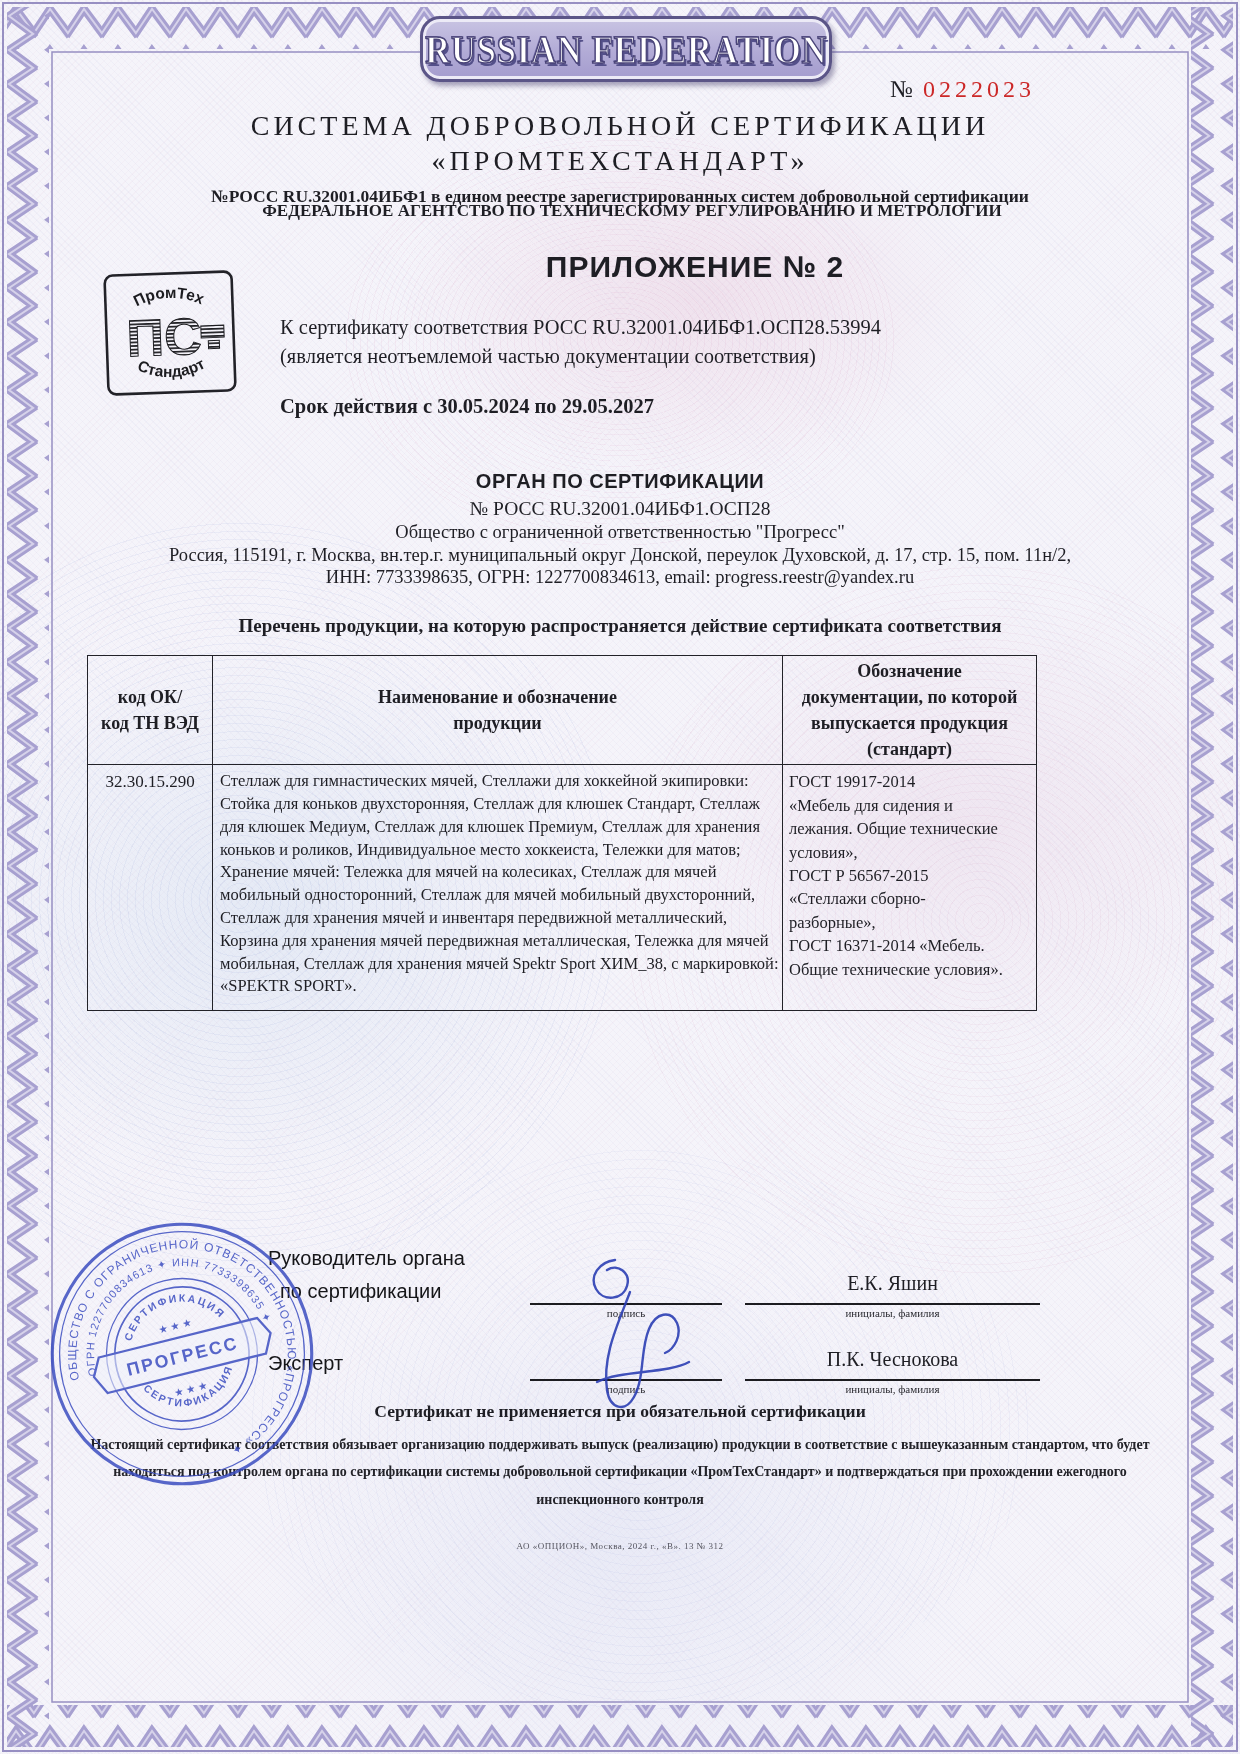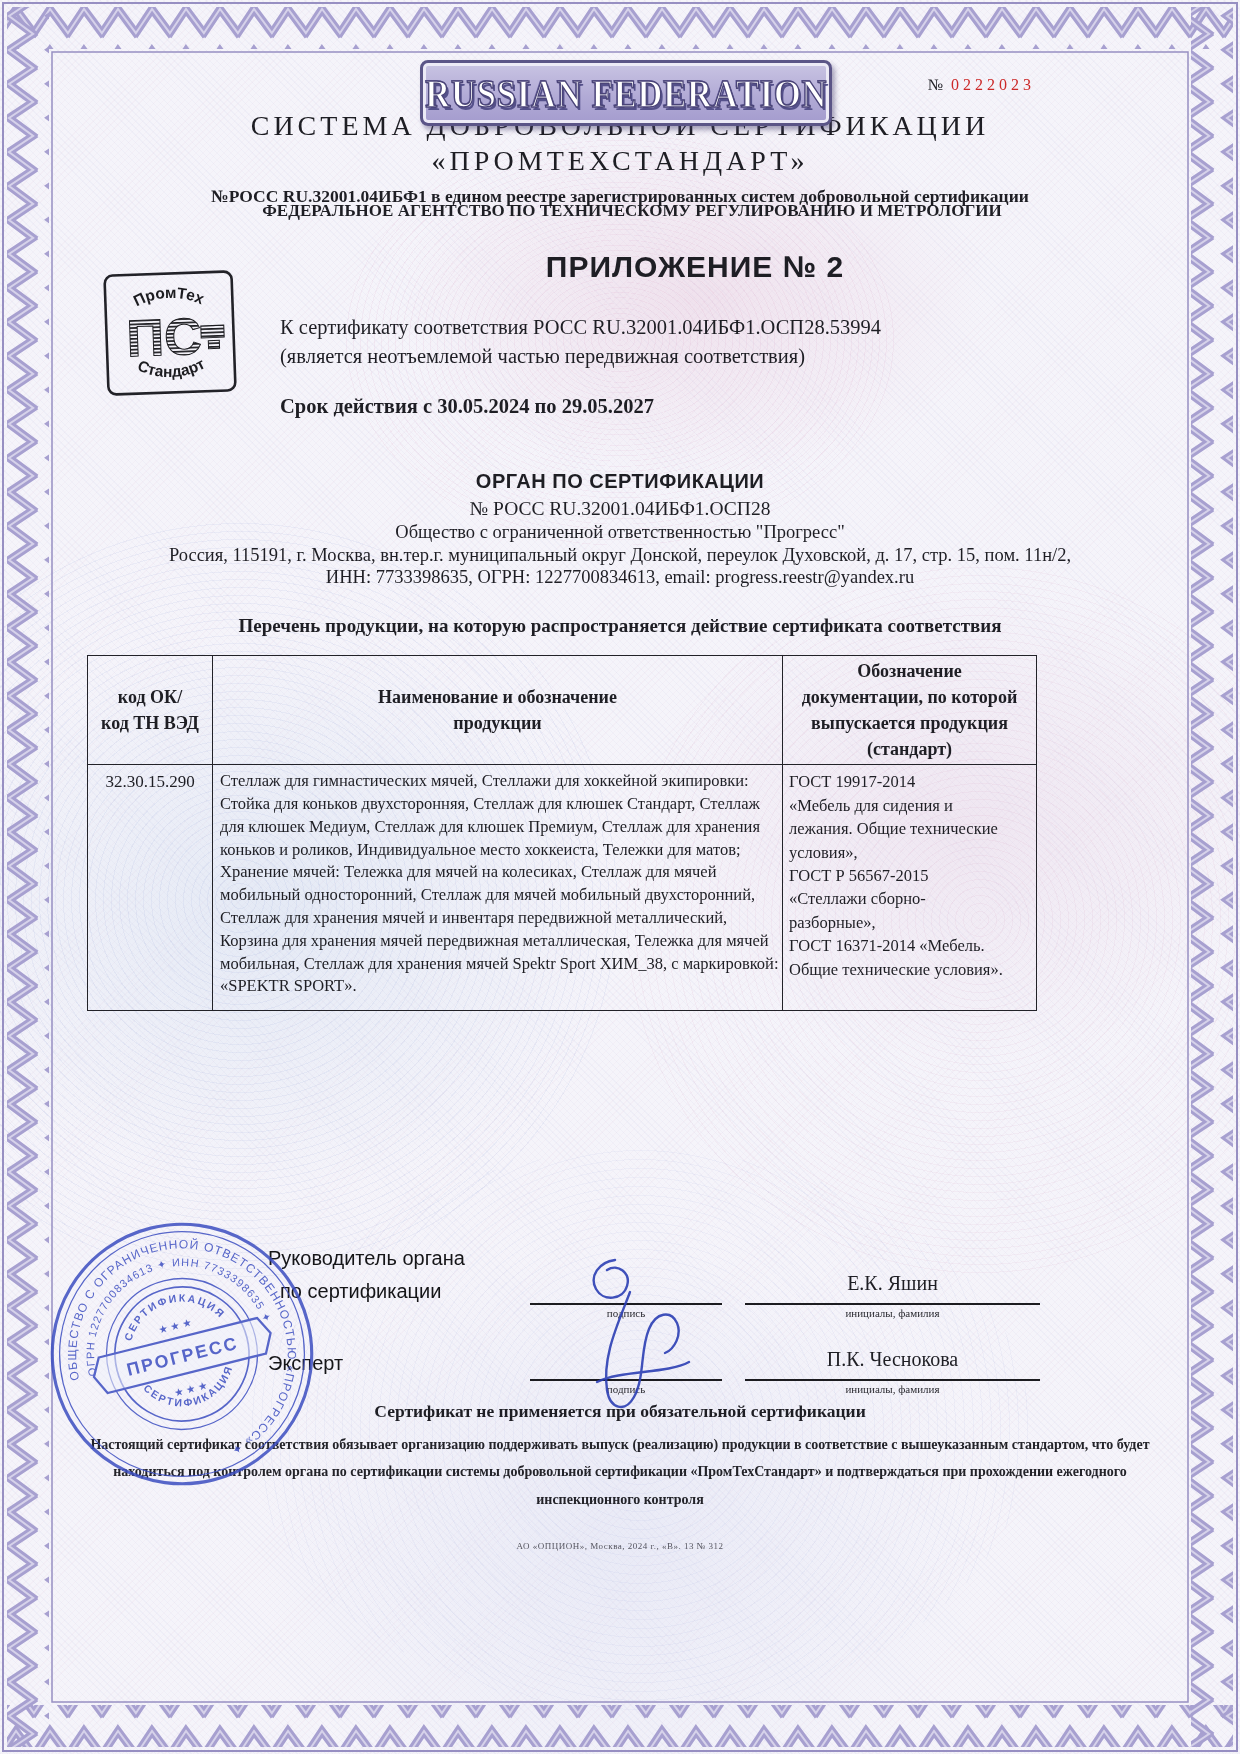--- a/index.html
+++ b/index.html
@@ -18,27 +18,27 @@
   .layer{position:absolute;inset:0;}
   .guill{position:absolute;border-radius:50%;pointer-events:none;}
   .g1{left:-140px;top:520px;width:760px;height:760px;background:repeating-radial-gradient(circle, rgba(120,140,205,0.09) 0 1px, transparent 1px 8px);}
   .g2{left:620px;top:560px;width:720px;height:720px;background:repeating-radial-gradient(circle, rgba(200,130,170,0.08) 0 1px, transparent 1px 8px);}
   .g3{left:340px;top:130px;width:560px;height:420px;background:repeating-radial-gradient(ellipse, rgba(205,130,175,0.09) 0 1px, transparent 1px 7px);}
   .g4{left:250px;top:1150px;width:780px;height:560px;background:repeating-radial-gradient(circle, rgba(130,145,210,0.07) 0 1px, transparent 1px 9px);}
   .content{position:absolute;inset:0;z-index:3;}
   
   .banner{position:absolute;left:420px;top:16px;width:406px;height:60px;
     background:linear-gradient(180deg,#c9c4e3 0%,#b2abd6 55%,#a49cce 100%);
-    border:3px solid #5b5587;border-radius:8px;
+    border:3px solid #5b5587;border-radius:20px;
     box-shadow:inset 0 0 0 3px #eceaf6, 3px 4px 5px rgba(70,65,110,0.45);
-    display:flex;align-items:center;justify-content:center;z-index:5;margin-top:44px;}
+    display:flex;align-items:center;justify-content:center;z-index:5;}
   .banner span{font-family:"Liberation Serif",serif;font-weight:bold;font-size:41px;letter-spacing:1px;
     transform:scaleX(0.84);color:#fff;-webkit-text-stroke:1.5px #4a4478;
     text-shadow:2.5px 2.5px 0 #54508a, -1px -1px 0 #6c66a0;white-space:nowrap;}
-  .cert-no{position:absolute;left:0;right:205px;top:76px;text-align:right;font-size:16px;letter-spacing:2px;white-space:nowrap;}
+  .cert-no{position:absolute;left:0;right:205px;top:76px;text-align:right;font-size:24px;letter-spacing:2px;white-space:nowrap;}
   .cert-no .num{color:#cc2828;letter-spacing:4px;}
   .t-center{position:absolute;left:0;right:0;text-align:center;}
   .sys1{top:110px;font-size:28px;letter-spacing:4px;}
   .sys2{top:145px;font-size:28px;letter-spacing:4px;}
   .registry{top:186px;font-size:17.5px;font-weight:bold;}
   .agency{top:201px;font-size:17px;font-weight:bold;padding-left:24px;}
   .appendix{top:250px;left:150px;font-size:30px;font-weight:bold;font-family:"Liberation Sans",sans-serif;letter-spacing:1px;}
   
   .logo{position:absolute;left:104px;top:271px;width:132px;height:124px;transform:rotate(-2deg);}
   
@@ -147,21 +147,21 @@
       </text>
       <text x="60" y="84" text-anchor="middle" font-family="Liberation Sans, sans-serif" font-size="52" font-weight="bold" fill="url(#hatch)" stroke="#1c1c20" stroke-width="1">ПС</text>
       <rect x="97" y="56" width="23" height="12" fill="url(#hatch)" stroke="#1c1c20" stroke-width="1"></rect>
       <rect x="104" y="71" width="11" height="8" fill="url(#hatch)" stroke="#1c1c20" stroke-width="1"></rect>
       <text font-family="Liberation Sans, sans-serif" font-size="15.5" font-weight="bold" fill="#1c1c20">
         <textPath href="#lgBot" startOffset="50%" text-anchor="middle">Стандарт</textPath>
       </text>
     </svg>
 
     <div class="cert1">К сертификату соответствия РОСС RU.32001.04ИБФ1.ОСП28.53994</div>
-    <div class="cert2">(является неотъемлемой частью передвижная соответствия)</div>
+    <div class="cert2">(является неотъемлемой частью документации соответствия)</div>
     <div class="validity">Срок действия с 30.05.2024 по 29.05.2027</div>
 
     <div class="t-center org-head">ОРГАН ПО СЕРТИФИКАЦИИ</div>
     <div class="t-center org-num">№ РОСС RU.32001.04ИБФ1.ОСП28</div>
     <div class="t-center org-name">Общество с ограниченной ответственностью "Прогресс"</div>
     <div class="t-center org-addr">Россия, 115191, г. Москва, вн.тер.г. муниципальный округ Донской, переулок Духовской, д. 17, стр. 15, пом. 11н/2,</div>
     <div class="t-center org-req">ИНН: 7733398635, ОГРН: 1227700834613, email: progress.reestr@yandex.ru</div>
 
     <div class="t-center prod-head">Перечень продукции, на которую распространяется действие сертификата соответствия</div>
 

